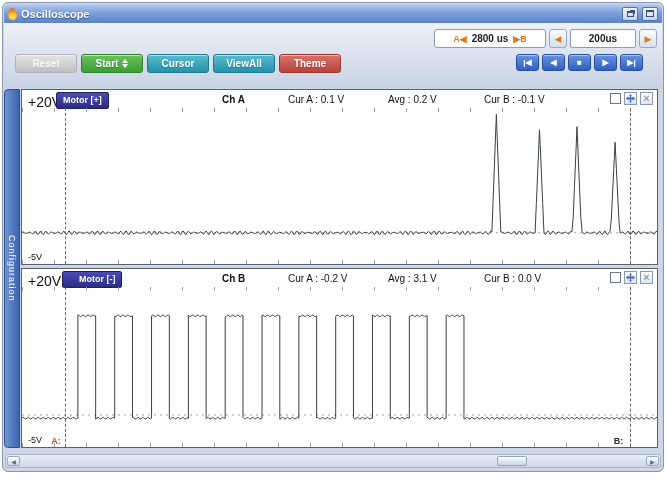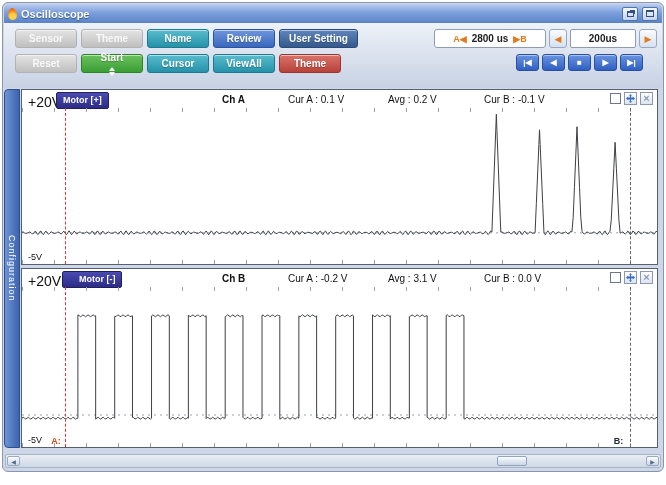--- a/index.html
+++ b/index.html
@@ -52,21 +52,21 @@
     color:#fff; font-weight:bold; font-size:10px;
     display:flex; align-items:center; justify-content:center; gap:4px;
     box-shadow:inset 0 1px 0 rgba(255,255,255,.55);
     text-shadow:0 1px 1px rgba(0,0,0,.25); cursor:default;
     font-family:"Liberation Sans", sans-serif;
   }
   .v-disabled { background:linear-gradient(#e4e4e4,#bfbfbf); color:#f8f8f8; border-color:#b2b2b2; text-shadow:none; }
   .v-teal     { background:linear-gradient(#59bccd,#2592a9); border-color:#1c7a8f; }
   .v-blue     { background:linear-gradient(#6f97dd,#3a67be); border-color:#2c53a0; }
   .v-steel    { background:linear-gradient(#5e85bd,#35598c); border-color:#2a4a77; }
-  .v-green    { background:linear-gradient(#6cc25f,#3a9e33); border-color:#2f8429;flex-direction:column; }
+  .v-green    { background:linear-gradient(#6cc25f,#3a9e33); border-color:#2f8429; }
   .v-red      { background:linear-gradient(#d9736b,#b8423a); border-color:#9c352e; }
   .spin { display:flex; flex-direction:column; gap:1px; }
   .tri-up   { width:0; height:0; border-left:3px solid transparent; border-right:3px solid transparent; border-bottom:4px solid #fff; }
   .tri-down { width:0; height:0; border-left:3px solid transparent; border-right:3px solid transparent; border-top:4px solid #fff; }
   .r1right { position:absolute; top:26px; right:6px; display:flex; gap:3px; align-items:center; }
   .range-box {
     width:112px; height:19px; background:#fff; border:1px solid #8d9cb4; border-radius:3px;
     display:flex; align-items:center; justify-content:center; gap:5px; font-size:10px;
   }
   .range-ab { color:#e07a1d; font-weight:bold; font-size:9px; }
@@ -173,37 +173,20 @@
     <button class="winbtn">
       <span class="ico-restore"></span>
     </button>
     <button class="winbtn">
       <span class="ico-max"></span>
     </button>
   </div>
 
   <div class="toolbar-bg"></div>
 
-  <div class="trow r1">
-    <button class="btn v-disabled">
-        <span>Sensor</span>
-      </button>
-    <button class="btn v-disabled">
-        <span>Theme</span>
-      </button>
-    <button class="btn v-teal">
-        <span>Name</span>
-      </button>
-    <button class="btn v-blue">
-        <span>Review</span>
-      </button>
-    <button class="btn v-steel">
-        <span>User Setting</span>
-      </button>
-  </div>
 
   <div class="trow r2">
     <button class="btn v-disabled">
         <span>Reset</span>
       </button>
     <button class="btn v-green">
       <span>Start</span>
       <span class="spin">
         <span class="tri-up"></span>
         <span class="tri-down"></span>

